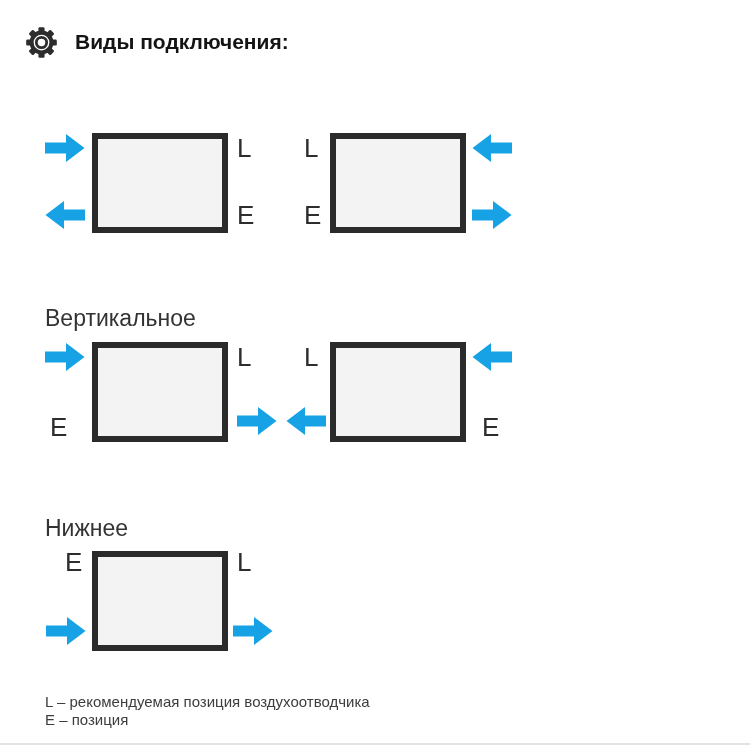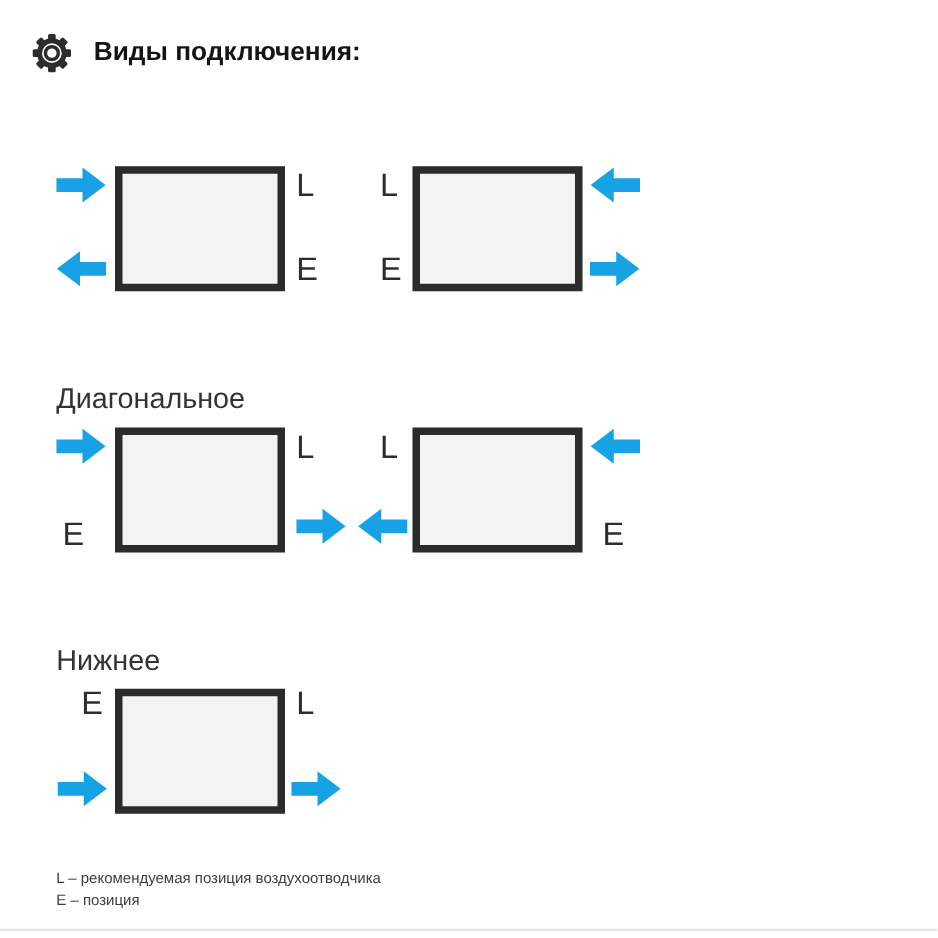--- a/index.html
+++ b/index.html
@@ -26,21 +26,21 @@
     width:136px;height:100px;box-sizing:border-box;
     border:6px solid var(--frame);background:var(--fill);
   }
   .arrow{width:40px;height:30px;color:var(--arrow);}
   .arrow svg{display:block;width:100%;height:100%;}
   .arrow.left svg{transform:scaleX(-1);}
   .lbl{
     font-size:26px;line-height:30px;color:var(--text);white-space:nowrap;
   }
   .legend-line{
-    font-size:12px;line-height:18px;color:var(--legend);white-space:nowrap;
+    font-size:15px;line-height:18px;color:var(--legend);white-space:nowrap;
   }
   .divider{
     width:750px;height:2px;background:var(--divider);
   }
   .gear{width:35px;height:35px;color:#2d2d2d;}
   .gear svg{display:block;width:100%;height:100%;}
 </style>
 </head>
 <body>
 
@@ -86,21 +86,21 @@
     <svg viewBox="0 0 40 30">
         <polygon fill="currentColor" points="0,9.5 21,9.5 21,1 39.5,15 21,29 21,20.5 0,20.5"></polygon>
       </svg>
   </div>
   <div class="abs arrow right" style="left:472px;top:200px;">
     <svg viewBox="0 0 40 30">
         <polygon fill="currentColor" points="0,9.5 21,9.5 21,1 39.5,15 21,29 21,20.5 0,20.5"></polygon>
       </svg>
   </div>
 
-  <div class="abs sec-title" style="left:45px;top:305px;">Диагональное</div>
+  <div class="abs sec-title" style="left:45px;top:305px;">Вертикальное</div>
 
   <div class="abs rect" style="left:92px;top:342px;"></div>
   <div class="abs arrow right" style="left:45px;top:342px;">
     <svg viewBox="0 0 40 30">
         <polygon fill="currentColor" points="0,9.5 21,9.5 21,1 39.5,15 21,29 21,20.5 0,20.5"></polygon>
       </svg>
   </div>
   <div class="abs lbl" style="left:50px;top:412px;">E</div>
   <div class="abs lbl" style="left:237px;top:342px;">L</div>
   <div class="abs arrow right" style="left:237px;top:406px;">

